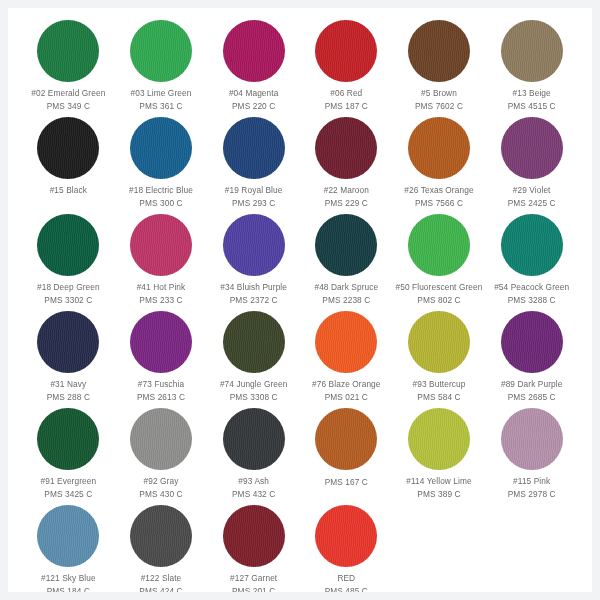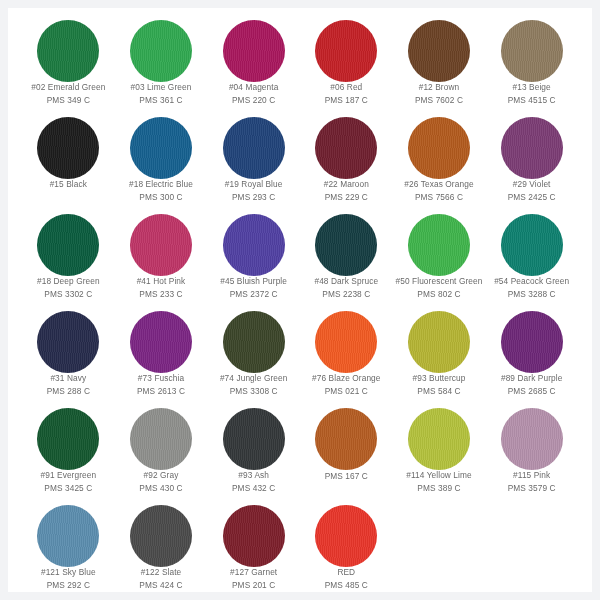--- a/index.html
+++ b/index.html
@@ -56,20 +56,21 @@
     border-radius: 50%;
     background-image:
       repeating-linear-gradient(95deg,
         rgba(255,255,255,0.07) 0px,
         rgba(255,255,255,0.07) 1px,
         rgba(0,0,0,0.05) 1px,
         rgba(0,0,0,0.05) 2px);
     opacity: 0.85;
   }
   .swatch-caption {
+    margin-top: 6px;
     text-align: center;
     line-height: 11.5px;
     width: 92px;
   }
   .swatch-name,
   .swatch-pms {
     display: block;
     font-size: 8.3px;
     color: #6a6a6a;
     letter-spacing: 0.1px;
@@ -109,21 +110,21 @@
       <div class="swatch-cell">
         <div class="swatch-dot" style="background-color: rgb(195, 32, 38);"></div>
         <div class="swatch-caption">
           <span class="swatch-name">#06 Red</span>
           <span class="swatch-pms">PMS 187 C</span>
         </div>
       </div>
       <div class="swatch-cell">
         <div class="swatch-dot" style="background-color: rgb(107, 66, 37);"></div>
         <div class="swatch-caption">
-          <span class="swatch-name">#12 Brown</span>
+          <span class="swatch-name">#5 Brown</span>
           <span class="swatch-pms">PMS 7602 C</span>
         </div>
       </div>
       <div class="swatch-cell">
         <div class="swatch-dot" style="background-color: rgb(142, 123, 95);"></div>
         <div class="swatch-caption">
           <span class="swatch-name">#13 Beige</span>
           <span class="swatch-pms">PMS 4515 C</span>
         </div>
       </div>
@@ -179,21 +180,21 @@
       <div class="swatch-cell">
         <div class="swatch-dot" style="background-color: rgb(190, 52, 102);"></div>
         <div class="swatch-caption">
           <span class="swatch-name">#41 Hot Pink</span>
           <span class="swatch-pms">PMS 233 C</span>
         </div>
       </div>
       <div class="swatch-cell">
         <div class="swatch-dot" style="background-color: rgb(80, 64, 162);"></div>
         <div class="swatch-caption">
-          <span class="swatch-name">#45 Bluish Purple</span>
+          <span class="swatch-name">#34 Bluish Purple</span>
           <span class="swatch-pms">PMS 2372 C</span>
         </div>
       </div>
       <div class="swatch-cell">
         <div class="swatch-dot" style="background-color: rgb(21, 61, 66);"></div>
         <div class="swatch-caption">
           <span class="swatch-name">#48 Dark Spruce</span>
           <span class="swatch-pms">PMS 2238 C</span>
         </div>
       </div>
@@ -284,28 +285,28 @@
         <div class="swatch-dot" style="background-color: rgb(179, 193, 60);"></div>
         <div class="swatch-caption">
           <span class="swatch-name">#114 Yellow Lime</span>
           <span class="swatch-pms">PMS 389 C</span>
         </div>
       </div>
       <div class="swatch-cell">
         <div class="swatch-dot" style="background-color: rgb(180, 144, 171);"></div>
         <div class="swatch-caption">
           <span class="swatch-name">#115 Pink</span>
-          <span class="swatch-pms">PMS 3579 C</span>
+          <span class="swatch-pms">PMS 2978 C</span>
         </div>
       </div>
       <div class="swatch-cell">
         <div class="swatch-dot" style="background-color: rgb(91, 141, 174);"></div>
         <div class="swatch-caption">
           <span class="swatch-name">#121 Sky Blue</span>
-          <span class="swatch-pms">PMS 292 C</span>
+          <span class="swatch-pms">PMS 184 C</span>
         </div>
       </div>
       <div class="swatch-cell">
         <div class="swatch-dot" style="background-color: rgb(74, 74, 74);"></div>
         <div class="swatch-caption">
           <span class="swatch-name">#122 Slate</span>
           <span class="swatch-pms">PMS 424 C</span>
         </div>
       </div>
       <div class="swatch-cell">

